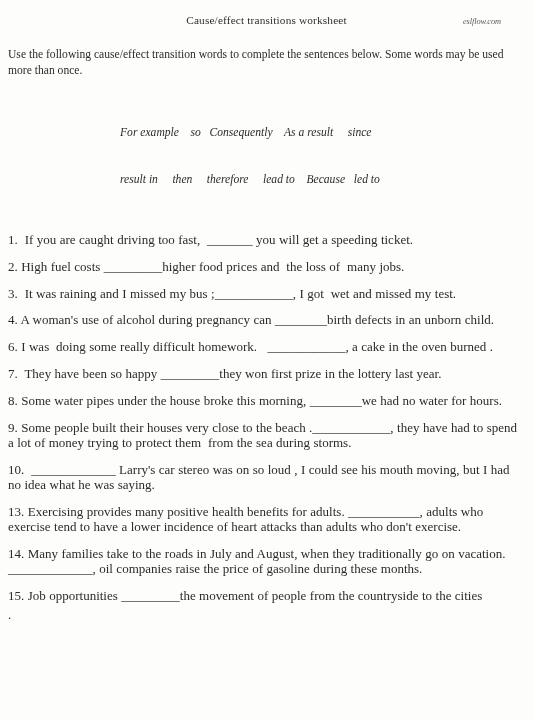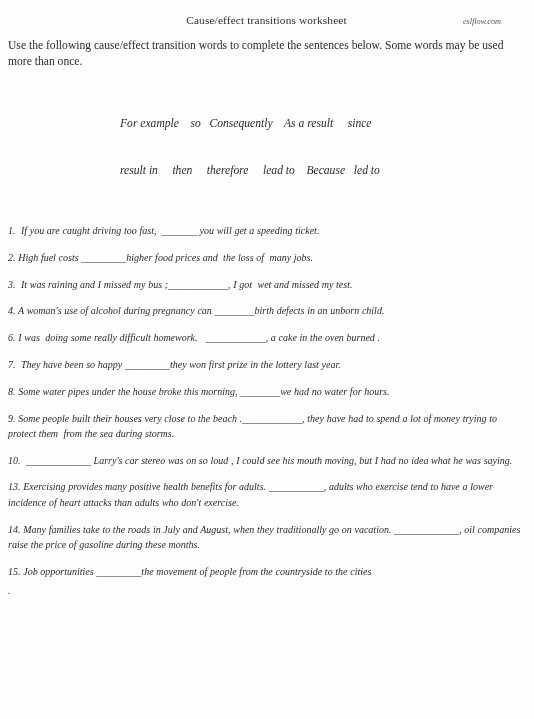--- a/index.html
+++ b/index.html
@@ -46,21 +46,21 @@
     font-family: "Liberation Serif", "DejaVu Serif", serif;
     font-style: italic;
     font-size: 8.4px;
     color: #5a5a5a;
     letter-spacing: -0.1px;
     white-space: nowrap;
   }
 
   
   .instructions {
-    margin-top: 8px;
+    margin-top: 17px;
     font-size: 11.6px;
     line-height: 15.5px;
     color: #2b2b2b;
   }
 
   
   .wordbank {
     margin-top: 16px;
     margin-bottom: 14px;
     font-size: 11.6px;
@@ -72,27 +72,26 @@
   .wordbank .wb-row {
     display: block;
     font-style: italic;
   }
 
   
   .questions {
     margin-top: 4px;
   }
   .q {
-    font-size: 10px;
+    font-size: 13px;
     line-height: 15.3px;
     margin-bottom: 11.5px;
     color: #2b2b2b;
     white-space: pre-wrap;
     word-spacing: 0.2px;
-    font-style: italic;
   }
   .q.tight {
     margin-bottom: 6px;
   }
   .q.stray {
     margin-bottom: 1px;
     line-height: 12px;
   }
 </style>
 </head>

